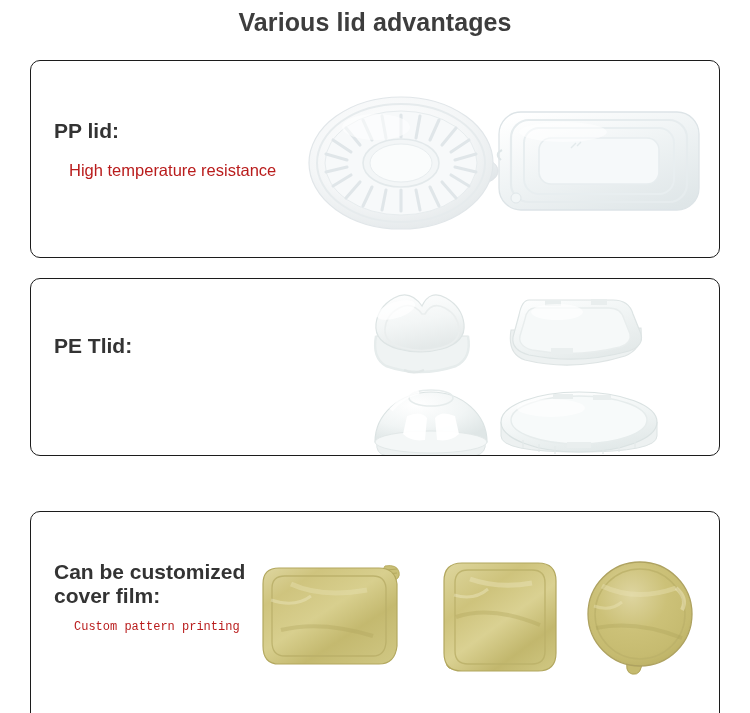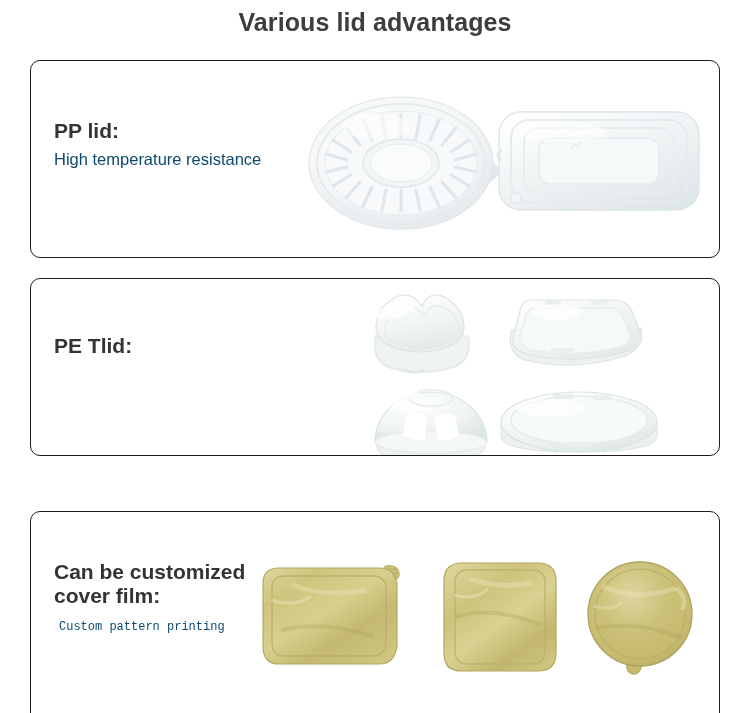--- a/index.html
+++ b/index.html
@@ -35,22 +35,22 @@
     position:absolute;left:23px;
     width:300px;
   }
   .card-title{
     font-size:21px;font-weight:bold;color:#333333;
     line-height:1.16;
     margin:0 0 4px 0;
     white-space:pre-line;
   }
   .card-desc{
-    font-size:16.5px;color:#0c4a6e;line-height:1.55;
-    margin:0;white-space:pre-line;
+    font-size:16.5px;color:#b91c1c;line-height:1.55;
+    margin:15px;white-space:pre-line;
   }
   #card-pp .card-text{top:58px;}
   #card-pe .card-text{top:55px;}
   #card-foil .card-text{top:48px;}
   #card-foil .card-desc{padding-left:5px;font-size:12px;margin-top:9px;font-family:Liberation Mono, monospace;}
 
   .art{position:absolute;}
   svg{display:block;overflow:visible;}
 </style>
 </head>

